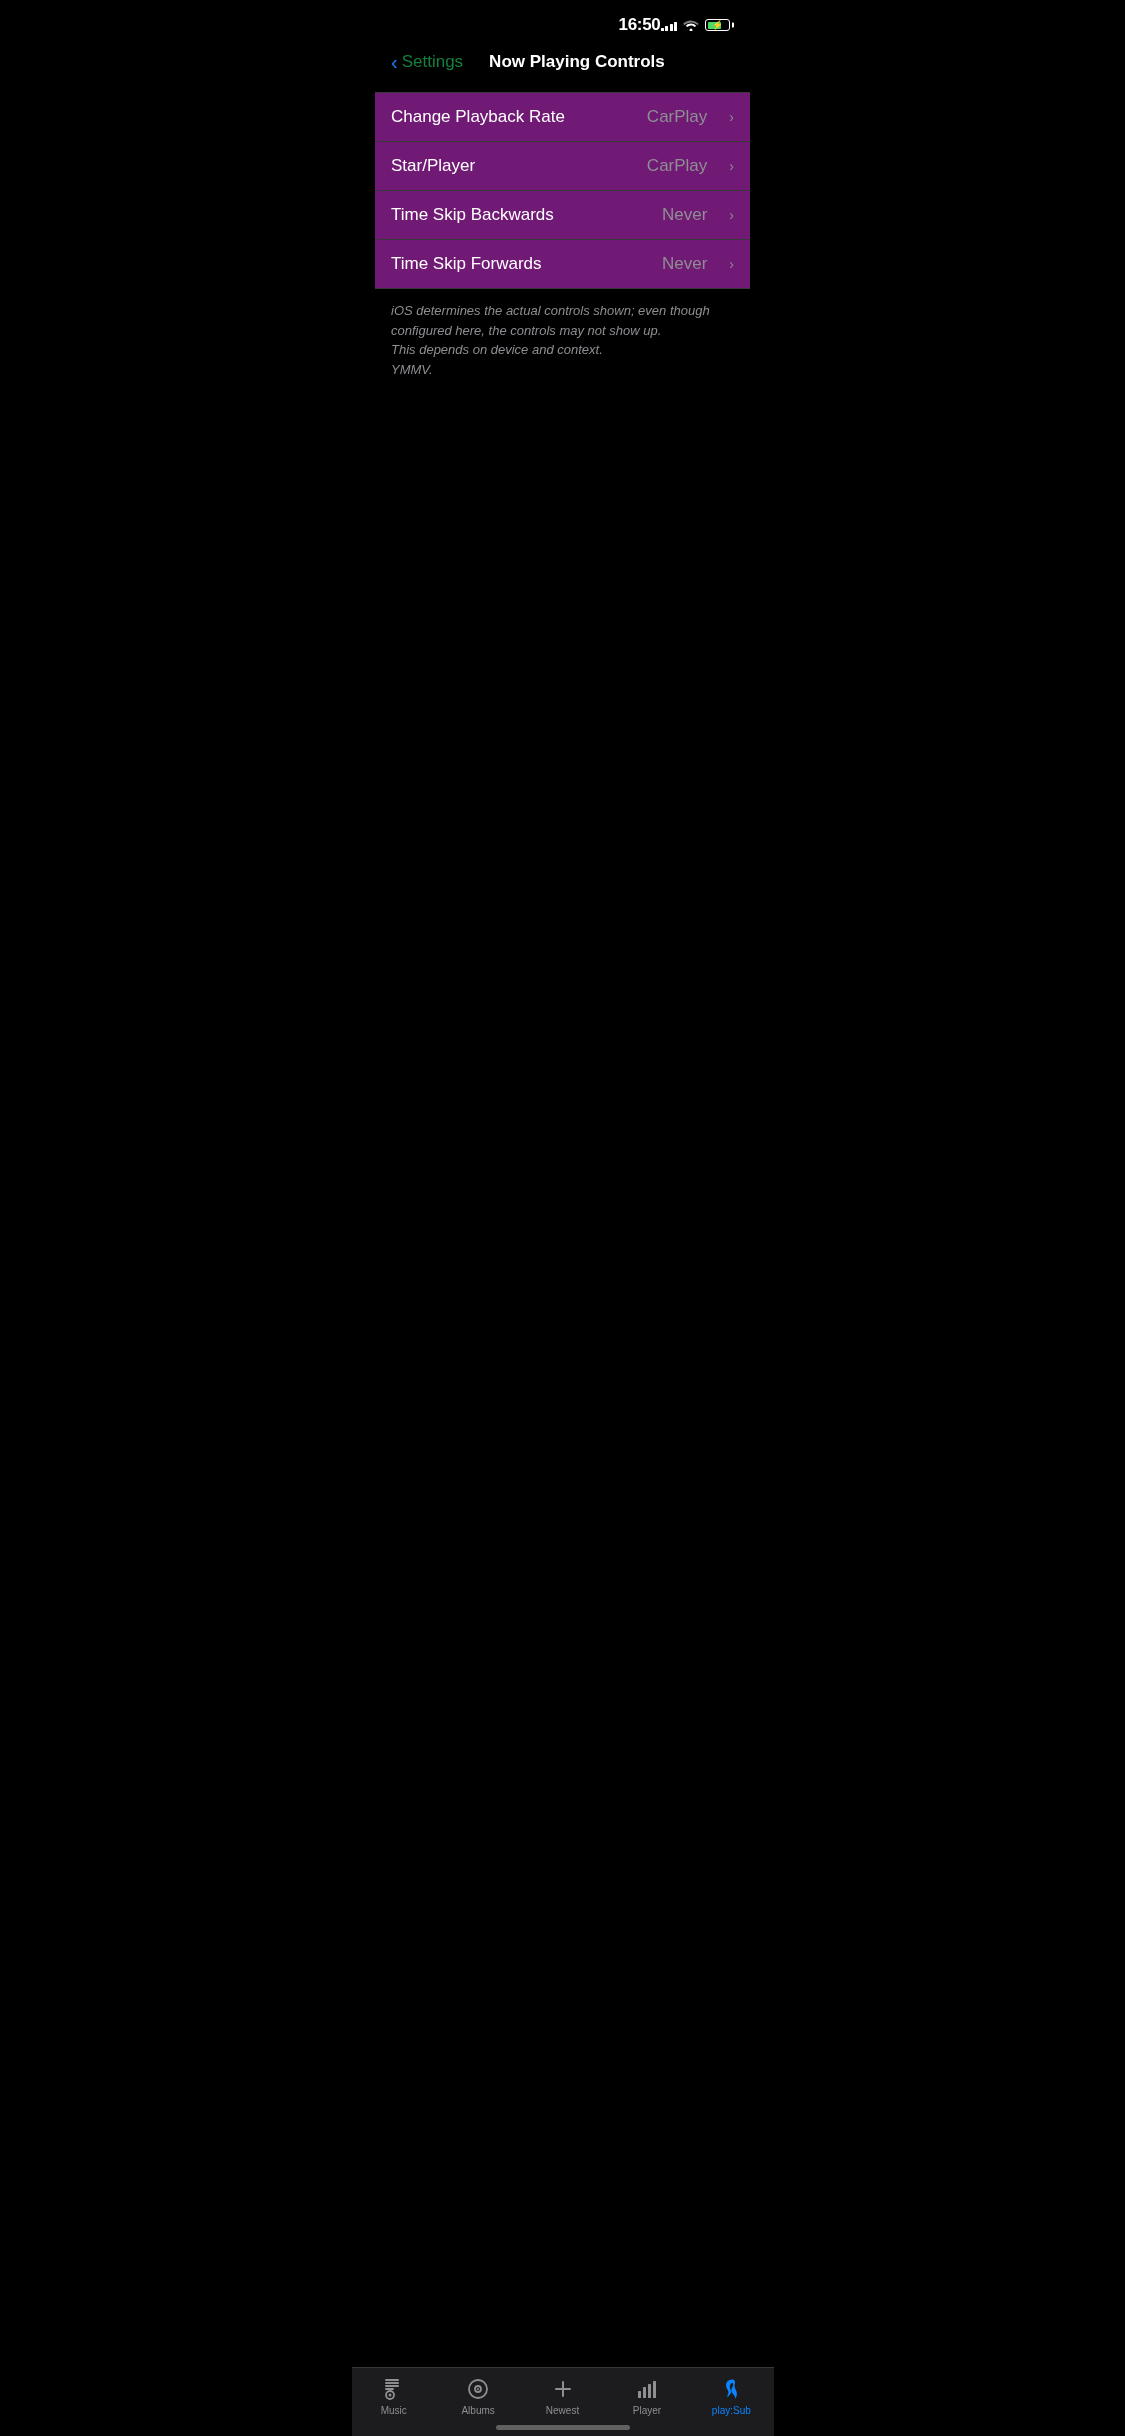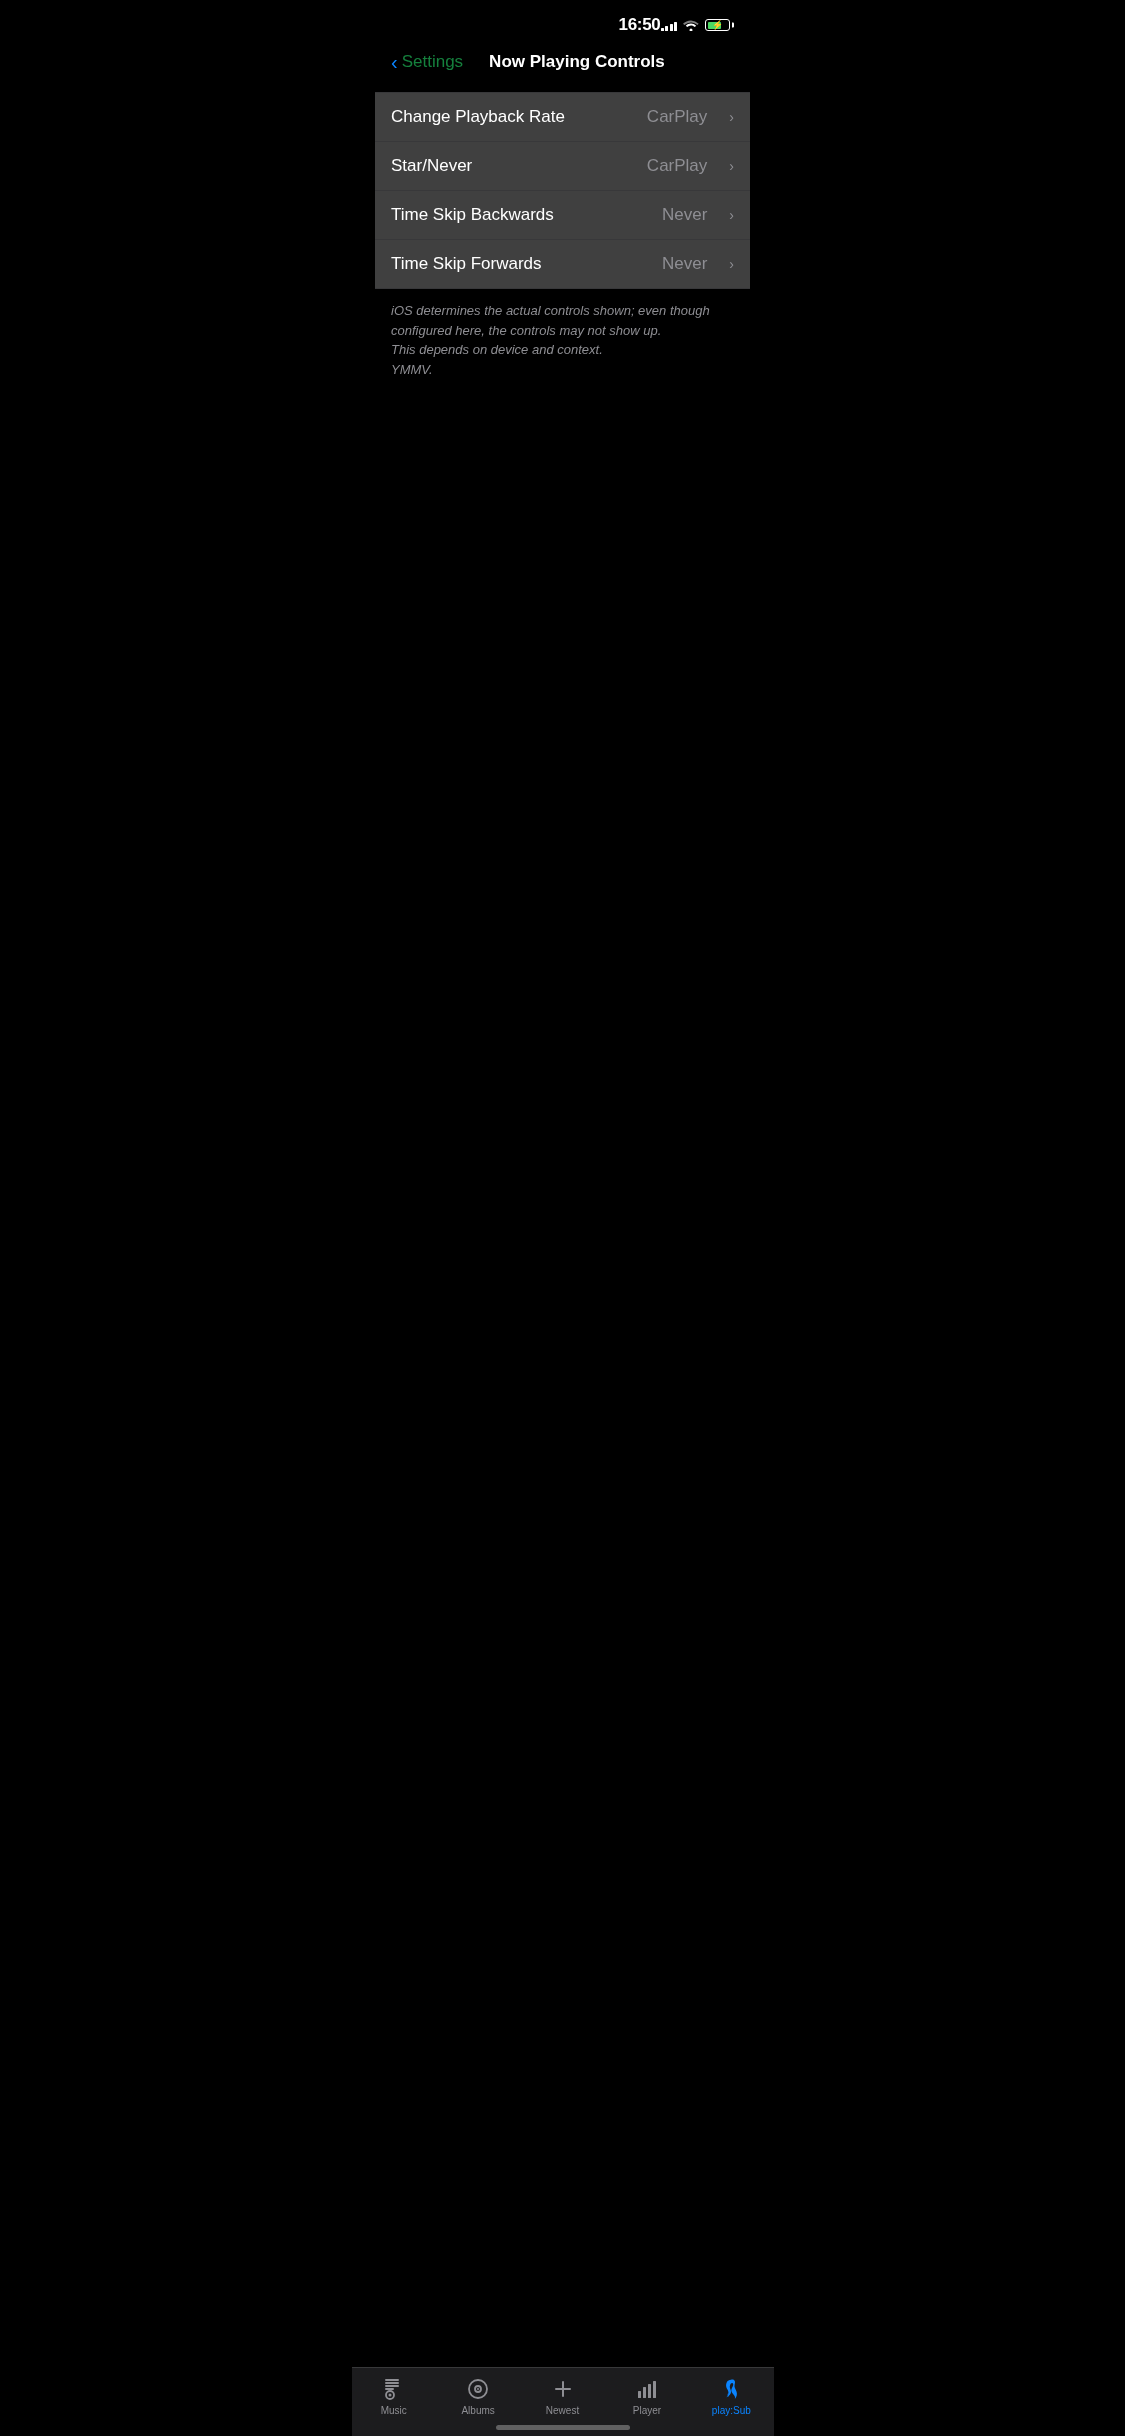--- a/index.html
+++ b/index.html
@@ -133,21 +133,21 @@
 
     .page-title {
       font-size: 17px;
       font-weight: 600;
       color: #fff;
       margin-left: 22px;
     }
 
     
     .settings-section {
-      background: #404040;
+      background: #701a75;
       border-top: 0.5px solid #38383a;
       border-bottom: 0.5px solid #38383a;
       margin-top: 4px;
     }
 
     .settings-row {
       display: flex;
       align-items: center;
       justify-content: space-between;
       padding: 14px 16px;
@@ -291,21 +291,21 @@
 
   <div class="settings-row">
     <span class="row-label">Change Playback Rate</span>
     <div class="row-value">
       <span class="row-value-text">CarPlay</span>
       <span class="row-chevron">›</span>
     </div>
   </div>
 
   <div class="settings-row">
-    <span class="row-label">Star/Never</span>
+    <span class="row-label">Star/Player</span>
     <div class="row-value">
       <span class="row-value-text">CarPlay</span>
       <span class="row-chevron">›</span>
     </div>
   </div>
 
   <div class="settings-row">
     <span class="row-label">Time Skip Backwards</span>
     <div class="row-value">
       <span class="row-value-text">Never</span>

